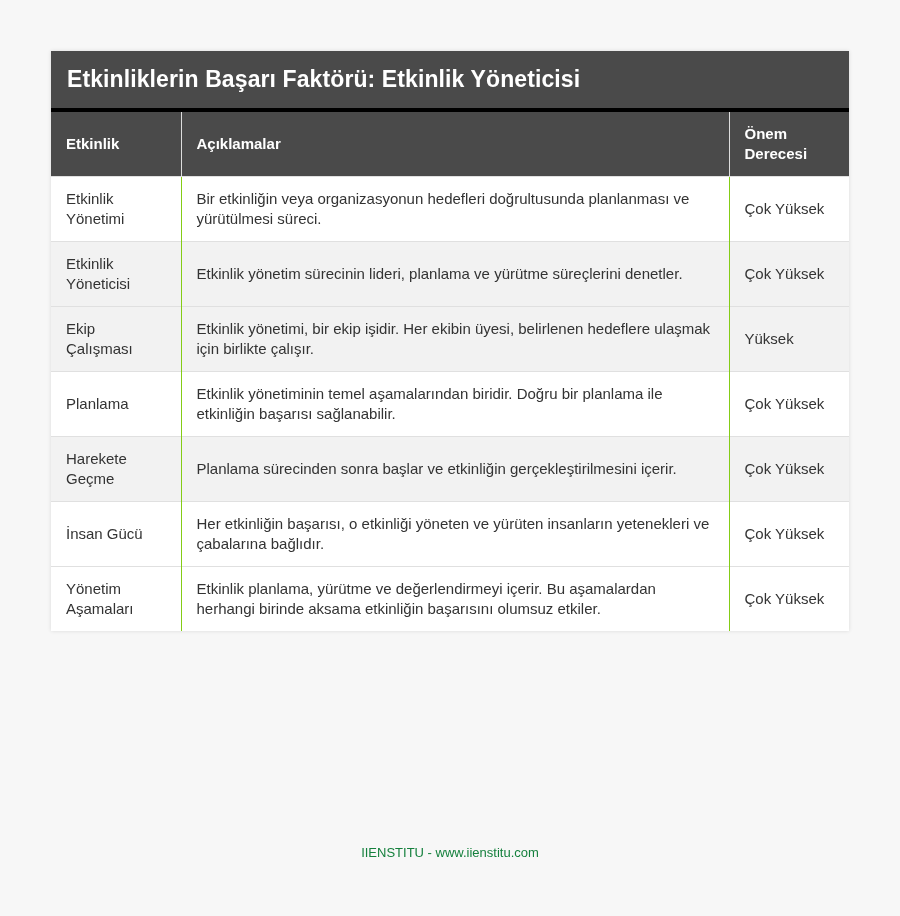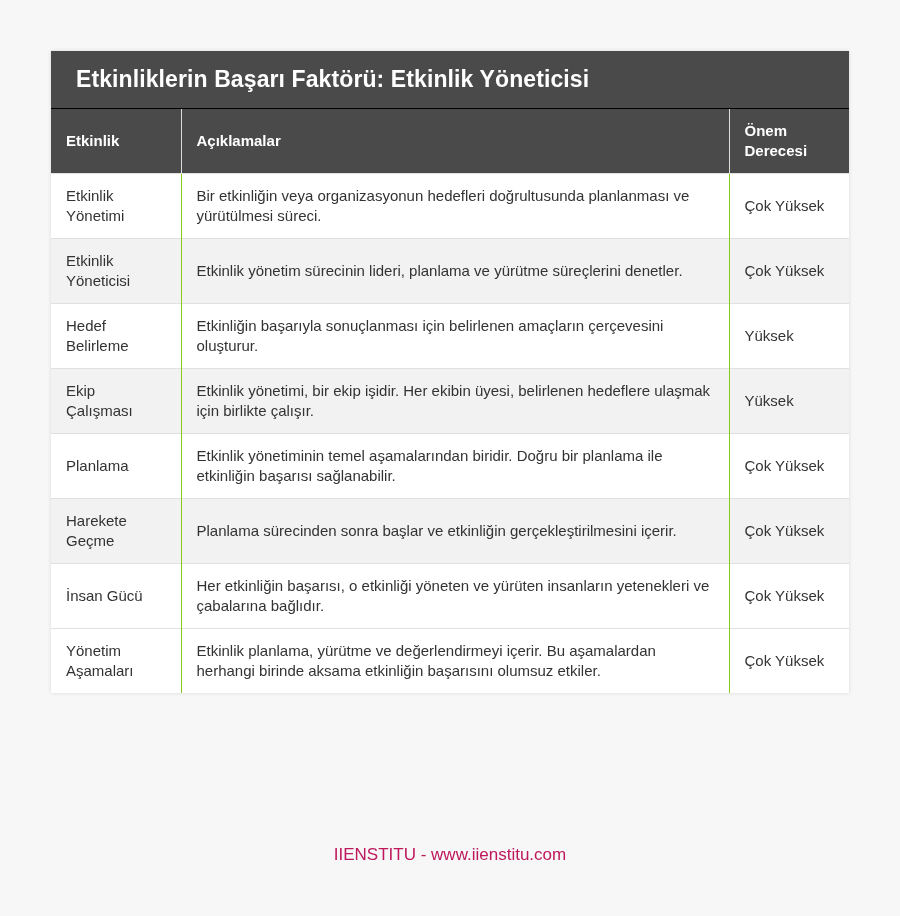--- a/index.html
+++ b/index.html
@@ -11,22 +11,22 @@
     position:relative;
   }
   .card {
     position:absolute; left:51px; top:51px; width:798px;
     background:#fff;
     box-shadow:0 0 4px rgba(0,0,0,0.12);
   }
   .title {
     background:#4a4a4a; color:#fff;
     font-weight:bold; font-size:23px;
-    height:57px; line-height:57px; padding-left:25px;
-    border-bottom:1px solid #000000;
+    height:57px; line-height:57px; padding-left:16px;
+    border-bottom:4px solid #000000;
     letter-spacing:0.1px;
   }
   table { border-collapse:collapse; width:100%; table-layout:fixed; }
   th {
     background:#4a4a4a; color:#fff; font-weight:bold; font-size:15px;
     text-align:left; padding:0 15px; height:64px; line-height:20px;
     border-right:1px solid #ddd;
   }
   th:last-child { border-right:none;margin-left:25px; }
   td {
@@ -34,21 +34,21 @@
     border-right:1px solid #84cc16; border-top:1px solid #e0e0e0;
     color:#333; vertical-align:middle;
   }
   td:last-child { border-right:none;margin-top:47px; }
   tr.odd td { background:#ffffff; }
   tr.even td { background:#f2f2f2; }
   col.c1 { width:130px; }
   col.c3 { width:120px; }
   .footer {
     position:absolute; left:0; right:0; top:845px;
-    text-align:center; font-size:17px; color:#be185d;
+    text-align:center; font-size:13px; color:#15803d;
   }
 </style>
 </head>
 <body>
 
 <div class="card">
   <div class="title">Etkinliklerin Başarı Faktörü: Etkinlik Yöneticisi</div>
   <table>
     <colgroup>
         <col class="c1">
@@ -65,25 +65,20 @@
     <tbody>
       <tr class="odd">
         <td>Etkinlik Yönetimi</td>
         <td>Bir etkinliğin veya organizasyonun hedefleri doğrultusunda planlanması ve yürütülmesi süreci.</td>
         <td>Çok Yüksek</td>
       </tr>
       <tr class="even">
         <td>Etkinlik Yöneticisi</td>
         <td>Etkinlik yönetim sürecinin lideri, planlama ve yürütme süreçlerini denetler.</td>
         <td>Çok Yüksek</td>
-      </tr>
-      <tr class="odd">
-        <td>Hedef Belirleme</td>
-        <td>Etkinliğin başarıyla sonuçlanması için belirlenen amaçların çerçevesini oluşturur.</td>
-        <td>Yüksek</td>
       </tr>
       <tr class="even">
         <td>Ekip Çalışması</td>
         <td>Etkinlik yönetimi, bir ekip işidir. Her ekibin üyesi, belirlenen hedeflere ulaşmak için birlikte çalışır.</td>
         <td>Yüksek</td>
       </tr>
       <tr class="odd">
         <td>Planlama</td>
         <td>Etkinlik yönetiminin temel aşamalarından biridir. Doğru bir planlama ile etkinliğin başarısı sağlanabilir.</td>
         <td>Çok Yüksek</td>

